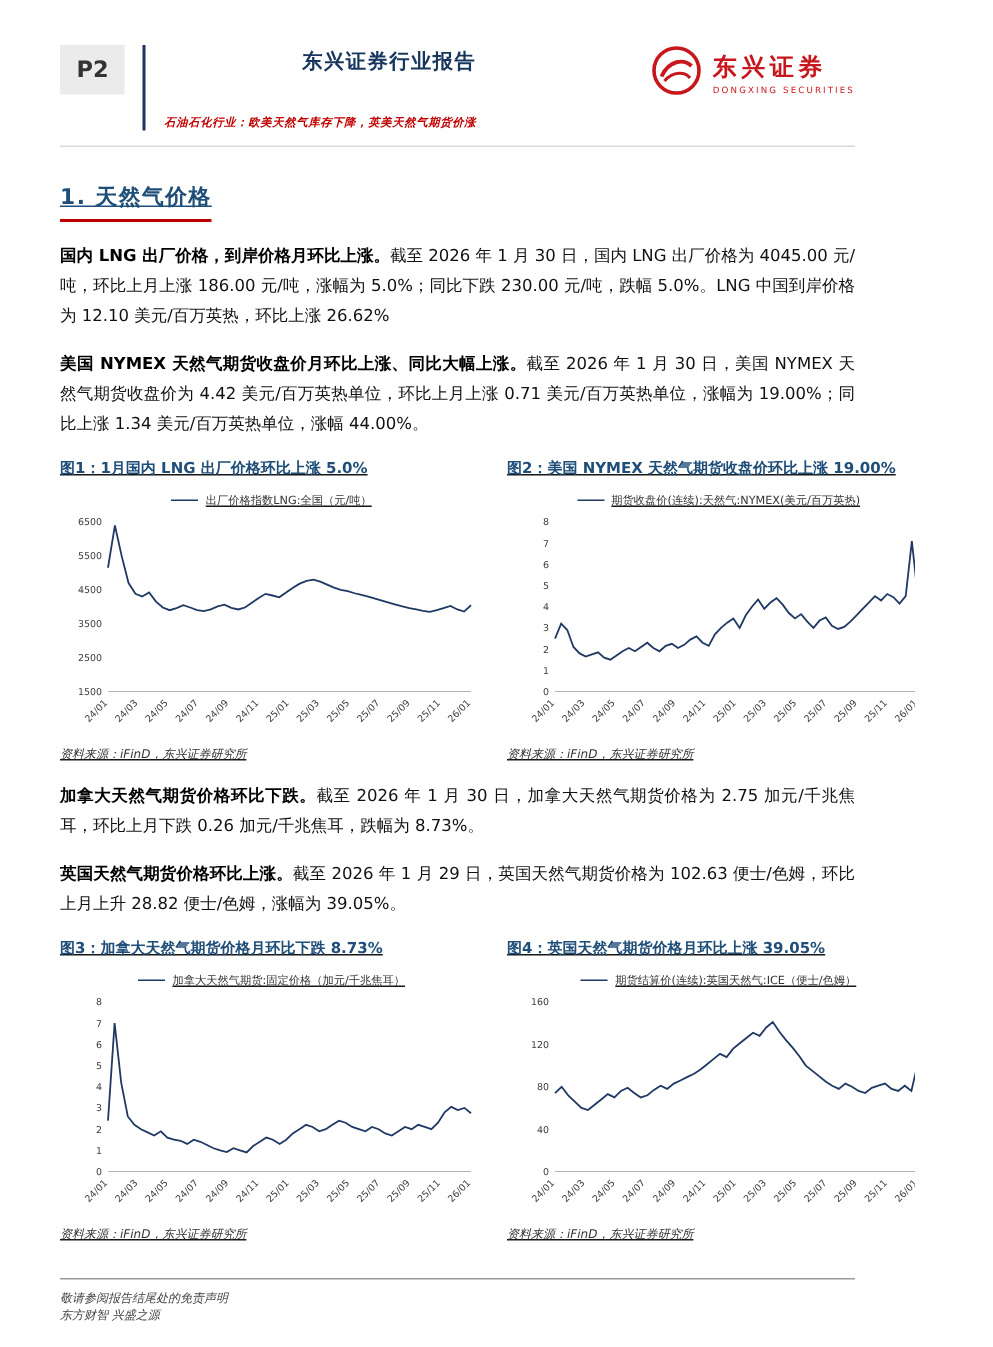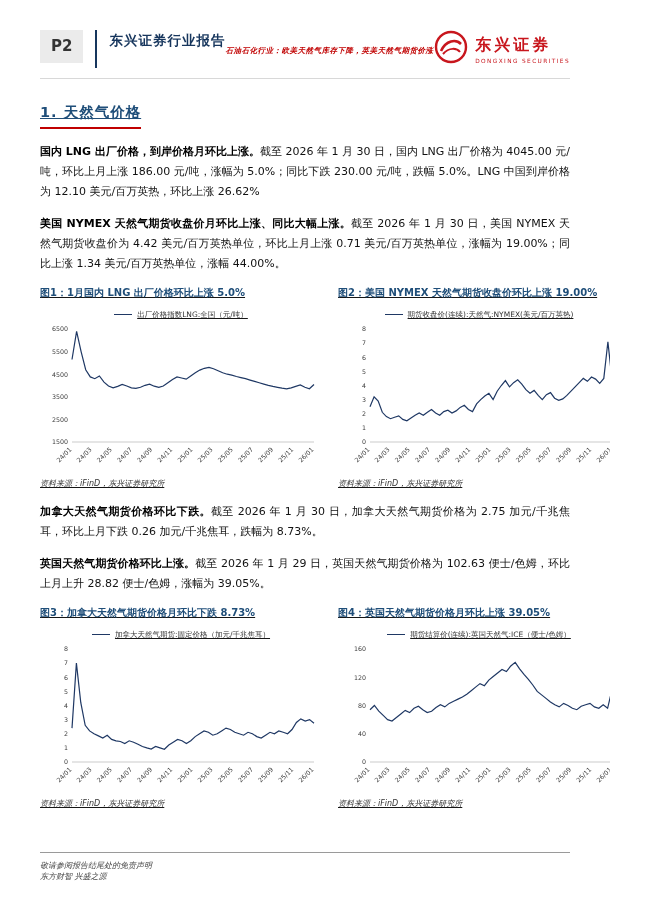--- a/index.html
+++ b/index.html
@@ -4,23 +4,23 @@
 <style>
   * { margin:0; padding:0; box-sizing:border-box; }
   html,body { background:#fff; }
   body { width:662px; height:898px; font-family:"DejaVu Sans","Liberation Sans",sans-serif; color:#161616; }
   .page { position:relative; width:610px; height:898px; padding:30px 40px 16px 40px; overflow:hidden; background:#fff; }
 
   
   .header { display:flex; align-items:flex-start; padding-bottom:10px; border-bottom:1px solid #d8d8d8; }
   .pnum { background:#ebebeb; color:#333; font-weight:bold; font-size:15px; padding:9px 11px; line-height:1; }
   .vrule { width:2px; align-self:stretch; background:#17365D; margin:0 12px 0 12px; }
-  .htext { display:flex; flex-direction:row; padding-top:2px;text-align:right; }
+  .htext { display:flex; flex-direction:column; padding-top:2px;text-align:right; }
   .htitle { color:#17365D; font-weight:bold; font-size:13.5px; letter-spacing:1px; }
-  .hsub { color:#C00000; font-size:7.5px; font-style:italic; font-weight:bold; margin-top:14px; letter-spacing:0.5px; }
+  .hsub { color:#C00000; font-size:7.5px; font-style:italic; font-weight:bold; margin-top:27px; letter-spacing:0.5px; }
   .logo { margin-left:auto; display:flex; align-items:center; gap:7px; }
   .logo-text { display:flex; flex-direction:column; align-items:flex-start; }
   .logo-cn { color:#C8161D; font-weight:bold; font-size:16px; letter-spacing:3px; font-family:"DejaVu Serif","Liberation Serif",serif; }
   .logo-en { color:#C8161D; font-size:5.8px; letter-spacing:1.4px; margin-top:2px; }
 
   
   .sec { display:inline-block; color:#1F4E79; font-size:14.5px; font-weight:bold; margin-top:24px; padding-bottom:5px; border-bottom:2px solid #C00000; letter-spacing:1px;text-decoration:underline; }
 
   
   .para { font-size:11px; line-height:1.8; text-align:justify; margin-top:13px; color:#111; }

